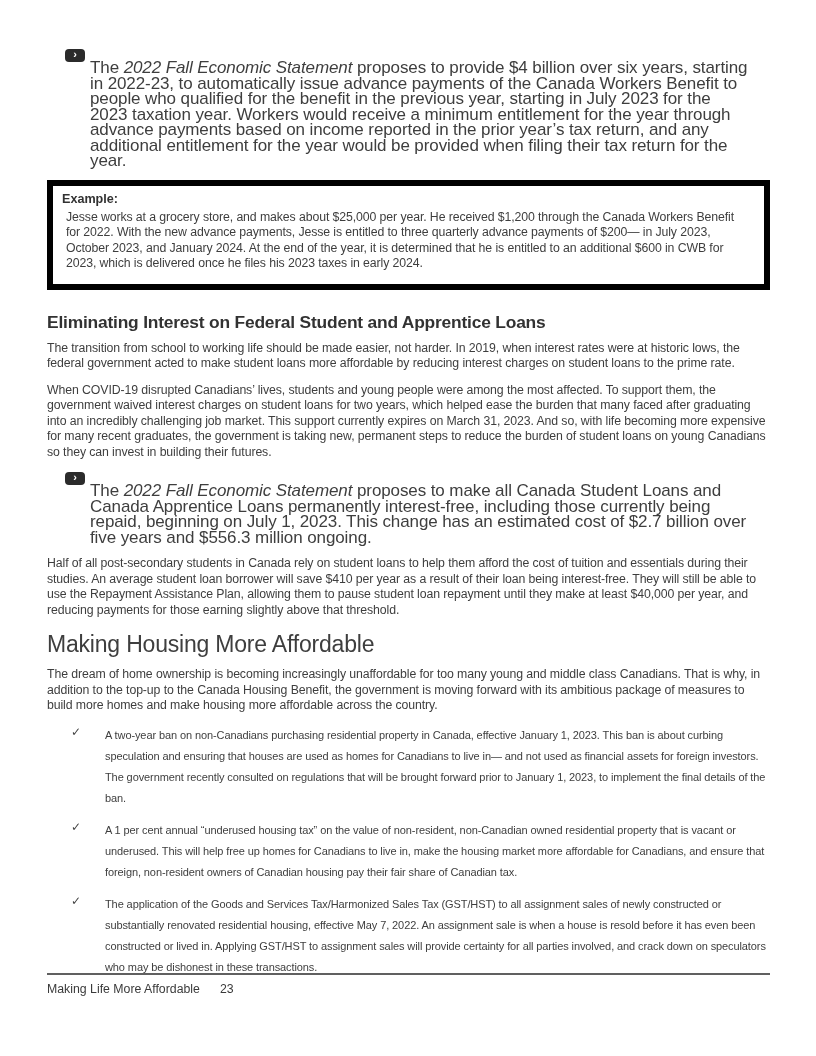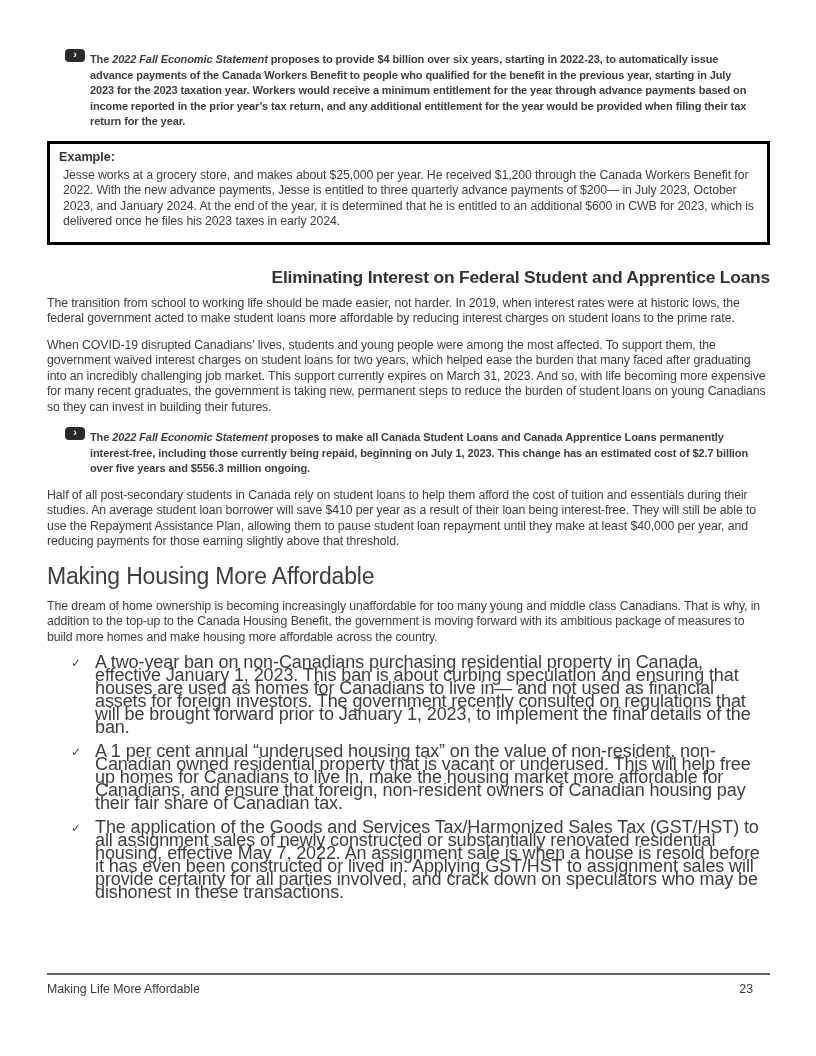--- a/index.html
+++ b/index.html
@@ -40,30 +40,29 @@
     display: flex; align-items: center; justify-content: center;
   }
   .badge .glyph {
     color: #ffffff;
     font-size: 11px;
     font-weight: bold;
     line-height: 11px;
     margin-top: -2px;
   }
   .callout-text {
-    margin: 4px 0 0 5px;
-    font-size: 11px;
+    margin: 12px 0 0 5px;
+    font-size: 17px;
     line-height: 15.5px;
     letter-spacing: -0.1px;
-    font-weight: bold;
   }
   .callout-text em { font-style: italic; }
   
   .example-box {
-    border: 3px solid #000000;
+    border: 6px solid #000000;
     margin: 0;
     padding: 6px 9px 8px 9px;
   }
   .example-label {
     margin: 0 0 3px 0;
     font-size: 12.6px;
     font-weight: bold;
     color: #323232;
   }
   .example-body {
@@ -72,21 +71,20 @@
     line-height: 15.5px;
     letter-spacing: -0.1px;
   }
   h2.section-heading {
     margin: 21px 0 8px 0;
     font-size: 17.4px;
     line-height: 22px;
     font-weight: bold;
     letter-spacing: -0.2px;
     color: #323232;
-    text-align: right;
   }
   h1.chapter-heading {
     margin: 10px 0 8px 0;
     font-size: 23px;
     line-height: 30px;
     font-weight: normal;
     letter-spacing: -0.2px;
     color: #3e3e3e;
   }
   
@@ -97,38 +95,38 @@
     margin: 0 0 11px 24px;
   }
   .check-mark {
     flex: 0 0 auto;
     width: 14px;
     font-size: 12px;
     line-height: 15.5px;
     color: #444444;
   }
   .check-text {
-    margin-left: 10px;
-    font-size: 18px;
-    line-height: 13px;
+    margin-left: 20px;
+    font-size: 11px;
+    line-height: 21px;
     letter-spacing: -0.1px;
   }
   
   .footer {
     position: absolute;
     left: 47px; right: 46px;
     top: 973px;
   }
   .footer-rule {
     border-top: 2px solid #606060;
     height: 0;
   }
   .footer-row {
     display: flex;
-    justify-content: space-between;
+    justify-content: flex-start;
     align-items: baseline;
     padding: 7px 17px 0 0;
     font-size: 12.3px;
     color: #3a3a3a;
   }
   .footer-section { margin-right: 20px; }
 </style>
 </head>
 <body>
 

